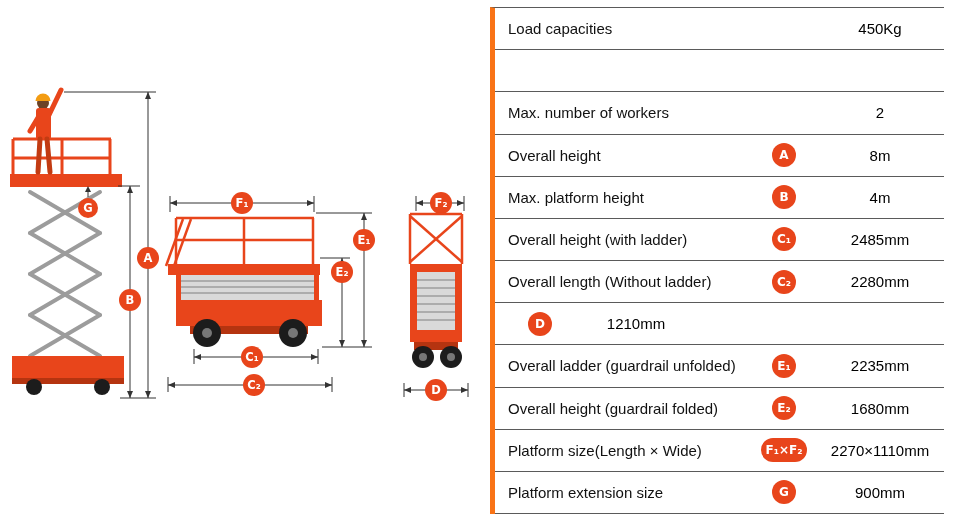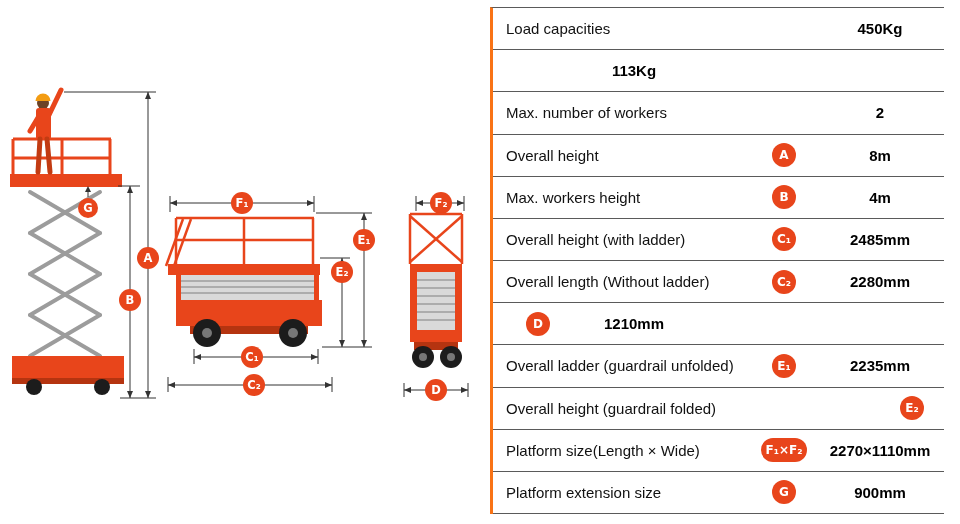--- a/index.html
+++ b/index.html
@@ -12,30 +12,30 @@
   
   .dim  { stroke:#333; stroke-width:1; fill:none;
           marker-start:url(#arrS); marker-end:url(#arrE); }
   .ext  { stroke:#333; stroke-width:1; }
   .badge-text { fill:#fff; font-weight:bold; font-size:11.5px; text-anchor:middle;
                 font-family:"DejaVu Sans", sans-serif; }
 
   
   .spec-table { flex:1; display:flex; flex-direction:column;
                 margin:7px 16px 10px 10px;
-                border-top:1px solid #5a5a5a; border-left:3px solid #f97316; }
+                border-top:1px solid #5a5a5a; border-left:5px solid #f97316; }
   .row { flex:1; border-bottom:1px solid #5a5a5a; display:flex; align-items:center;
          padding-left:13px; }
   .label { flex:1; font-size:15px; color:#111; }
   .badge-cell { width:64px; display:flex; justify-content:center; align-items:center; }
   .badge { min-width:24px; height:24px; border-radius:12px; background:#e8451b;
            color:#fff; font-weight:bold; font-size:12px; line-height:1;
            display:flex; align-items:center; justify-content:center;
            padding:0 5px; font-family:"DejaVu Sans", sans-serif; }
-  .value { width:128px; text-align:center; font-size:15px; color:#000;font-weight:bold; }
+  .value { width:128px; text-align:center; font-size:15px; color:#000; }
 </style>
 </head>
 <body>
 
 <div class="page">
 
   <div class="diagram-pane">
     <svg width="480" height="524" viewBox="0 0 480 524">
       <defs>
         <marker id="arrE" markerWidth="8" markerHeight="8" refX="7" refY="3" orient="auto" markerUnits="userSpaceOnUse">
@@ -225,39 +225,38 @@
   <div class="spec-table">
 
     <div class="row">
       <span class="label">Load capacities</span>
       <span class="badge-cell"></span>
       <span class="value">450Kg</span>
     </div>
 
     <div class="row">
       <span class="badge-cell"></span>
-      <span class="value">113Kg</span>
     </div>
 
     <div class="row">
       <span class="label">Max. number of workers</span>
       <span class="badge-cell"></span>
       <span class="value">2</span>
     </div>
 
     <div class="row">
       <span class="label">Overall height</span>
       <span class="badge-cell">
         <span class="badge">A</span>
       </span>
       <span class="value">8m</span>
     </div>
 
     <div class="row">
-      <span class="label">Max. workers height</span>
+      <span class="label">Max. platform height</span>
       <span class="badge-cell">
         <span class="badge">B</span>
       </span>
       <span class="value">4m</span>
     </div>
 
     <div class="row">
       <span class="label">Overall height (with ladder)</span>
       <span class="badge-cell">
         <span class="badge">C₁</span>
@@ -286,20 +285,21 @@
         <span class="badge">E₁</span>
       </span>
       <span class="value">2235mm</span>
     </div>
 
     <div class="row">
       <span class="label">Overall height (guardrail folded)</span>
       <span class="badge-cell">
         <span class="badge">E₂</span>
       </span>
+      <span class="value">1680mm</span>
     </div>
 
     <div class="row">
       <span class="label">Platform size(Length × Wide)</span>
       <span class="badge-cell">
         <span class="badge">F₁×F₂</span>
       </span>
       <span class="value">2270×1110mm</span>
     </div>
 

